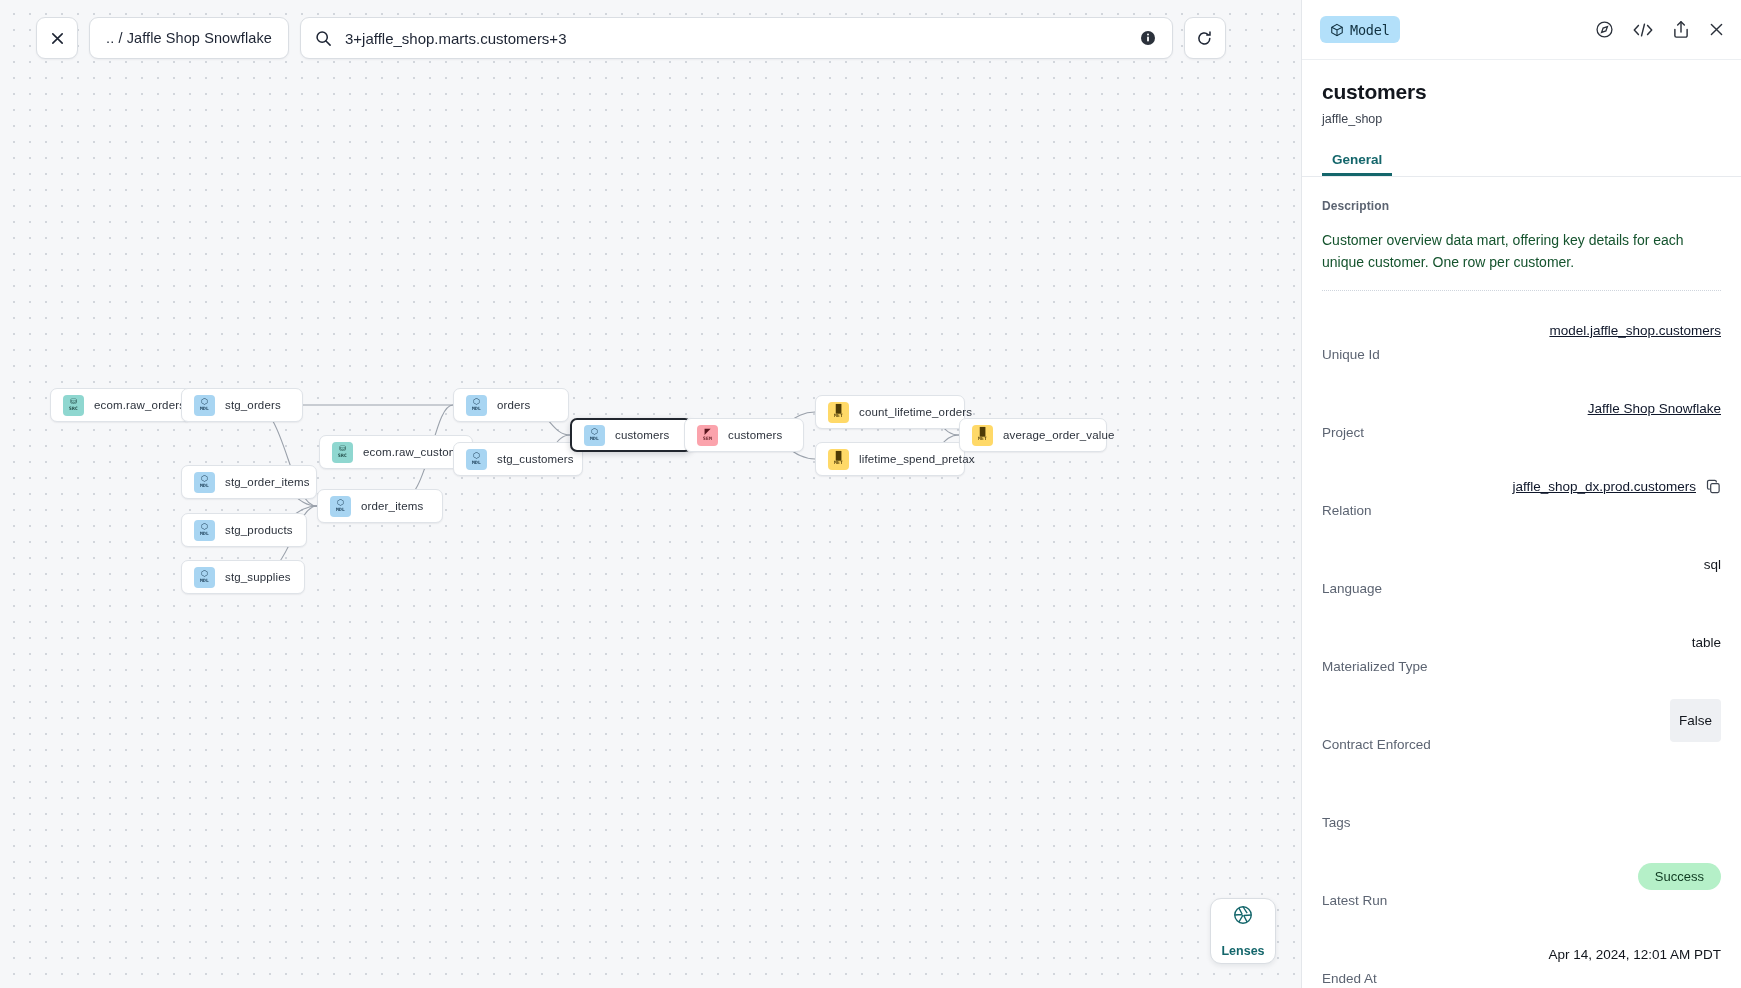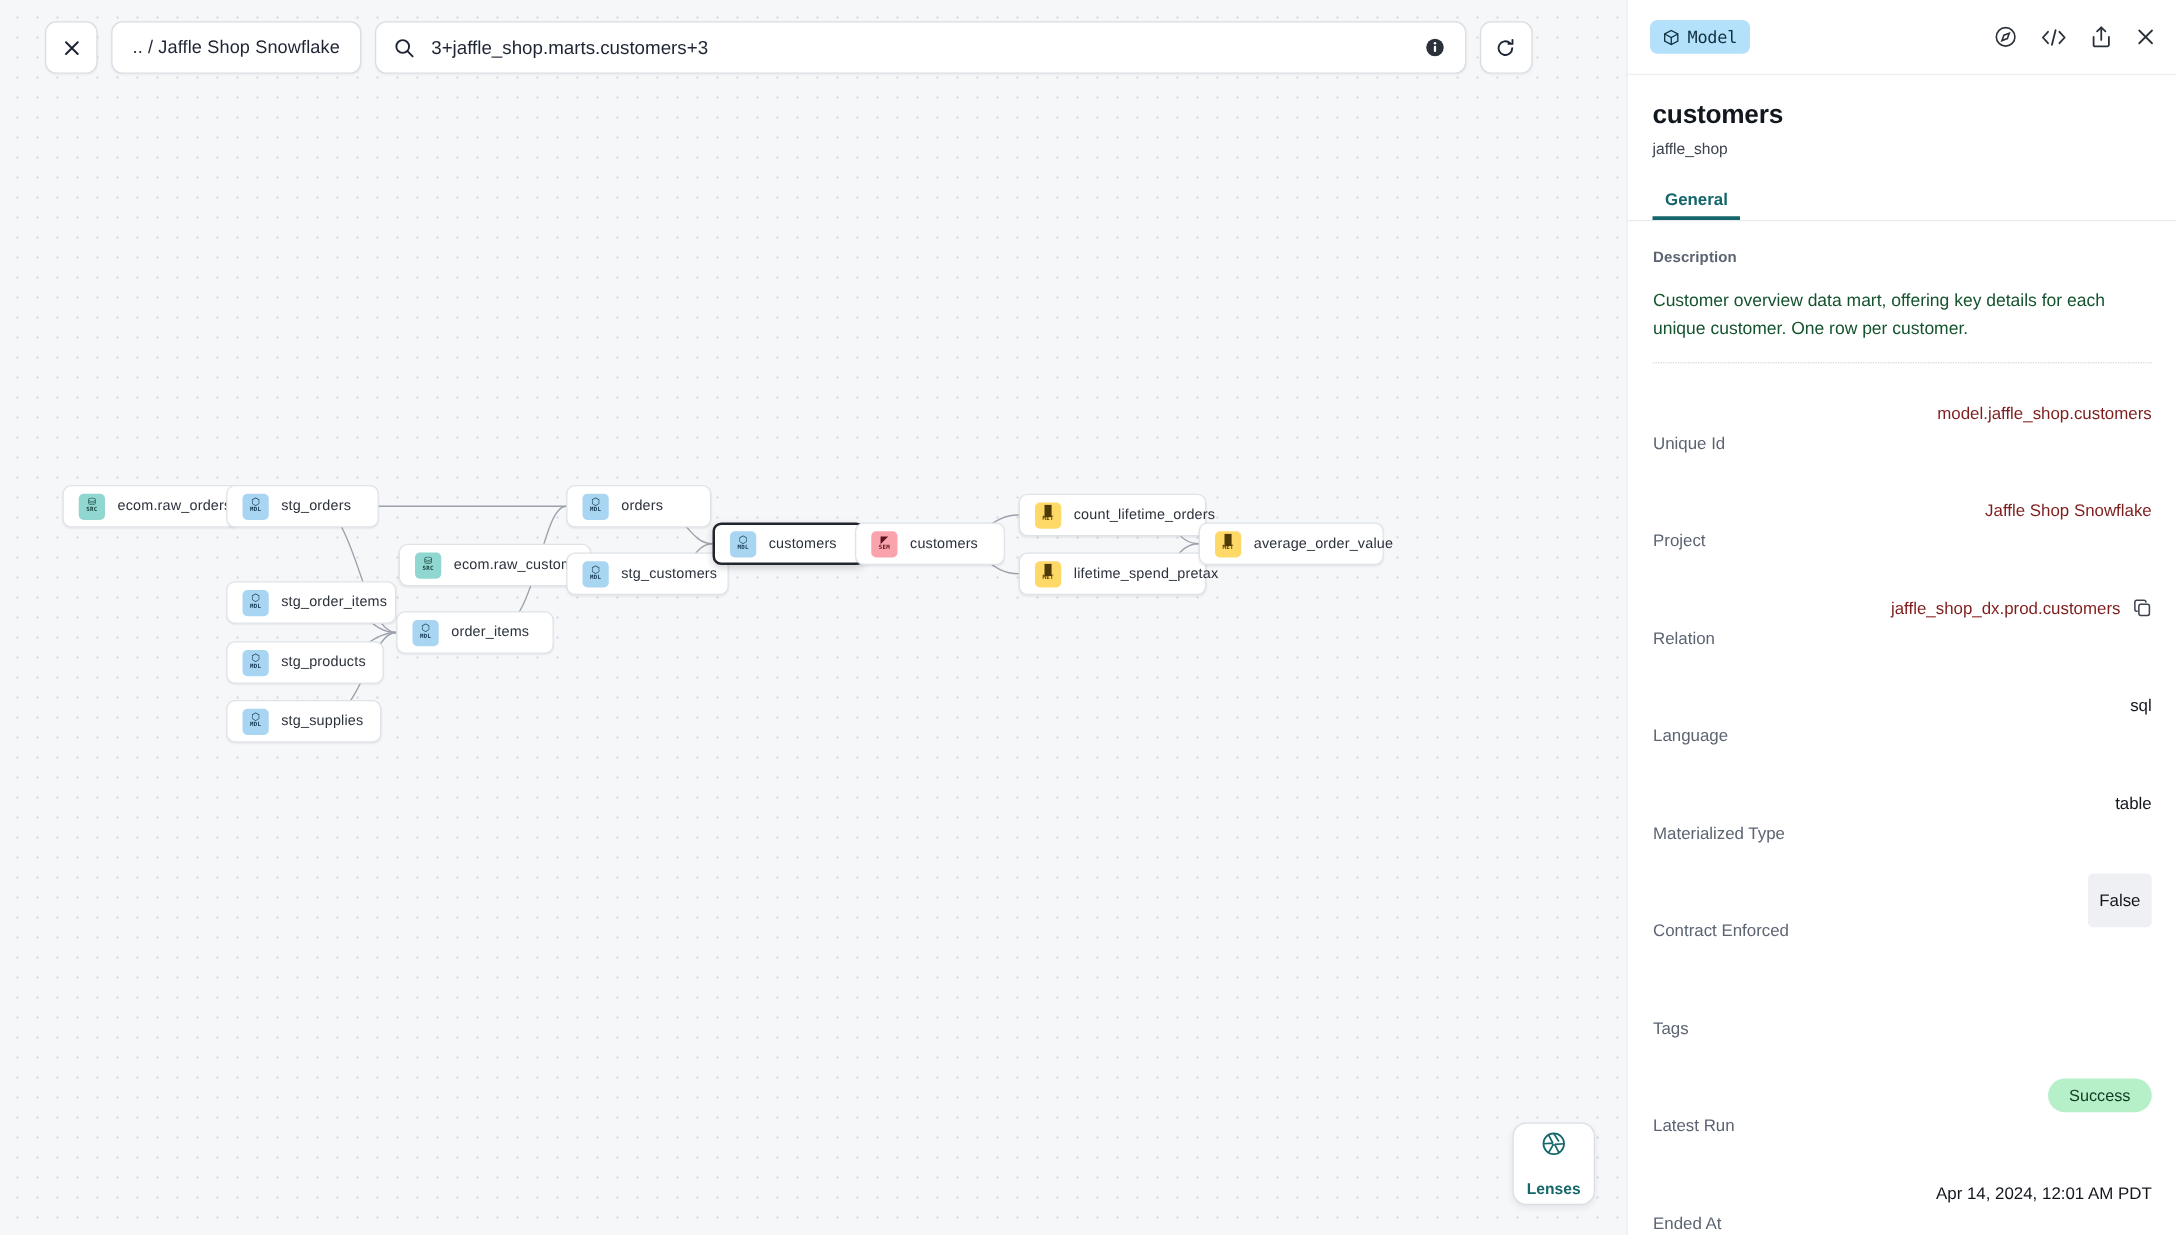--- a/index.html
+++ b/index.html
@@ -88,21 +88,21 @@
   .p-sub { font-size: 12.5px; color: #3c434f; margin-top: 8px; }
   .tabs { display: flex; padding: 0 20px; margin-top: 26px; border-bottom: 1px solid #e7eaee; }
   .tab { font-size: 13.5px; font-weight: 700; color: #14666b; padding: 0 10px 6px 10px; border-bottom: 3px solid #14666b; cursor: pointer; }
   .p-body { padding: 22px 20px 0 20px; overflow-y: auto; flex: 1; }
   .sec-label { font-size: 12px; font-weight: 700; color: #5c6472; letter-spacing: .1px; }
   .desc { font-size: 14px; color: #14532d; line-height: 1.6; margin-top: 16px; }
   .hr { border-bottom: 1px dotted #cfd5dd; margin: 16px 0 0 0; }
   .row { display: flex; align-items: center; justify-content: space-between; min-height: 33px; padding: 8px 0 7px 0; gap: 14px; }
   .row .k { font-size: 13.5px; color: #5c6472; white-space: nowrap; margin-top: 48px; }
   .row .v { font-size: 13.5px; color: #12161d; text-align: right; }
-  .row .v.link { color: #7f1d1d; cursor: pointer; }
+  .row .v.link { color: #0f172a; text-decoration: underline; cursor: pointer; }
   .v-copy { display: flex; align-items: center; gap: 10px; }
   .pill-gray { background: #eef0f3; border-radius: 4px; padding: 14px 9px; font-size: 13.5px; color: #12161d; }
   .pill-green { background: #b5f0c8; border-radius: 20px; padding: 6px 17px; font-size: 13px; color: #0f3a21; }
   .copy-btn { cursor: pointer; color: #3c434f; display: flex; }
 </style>
 </head>
 <body>
 
 <div id="app">
 

